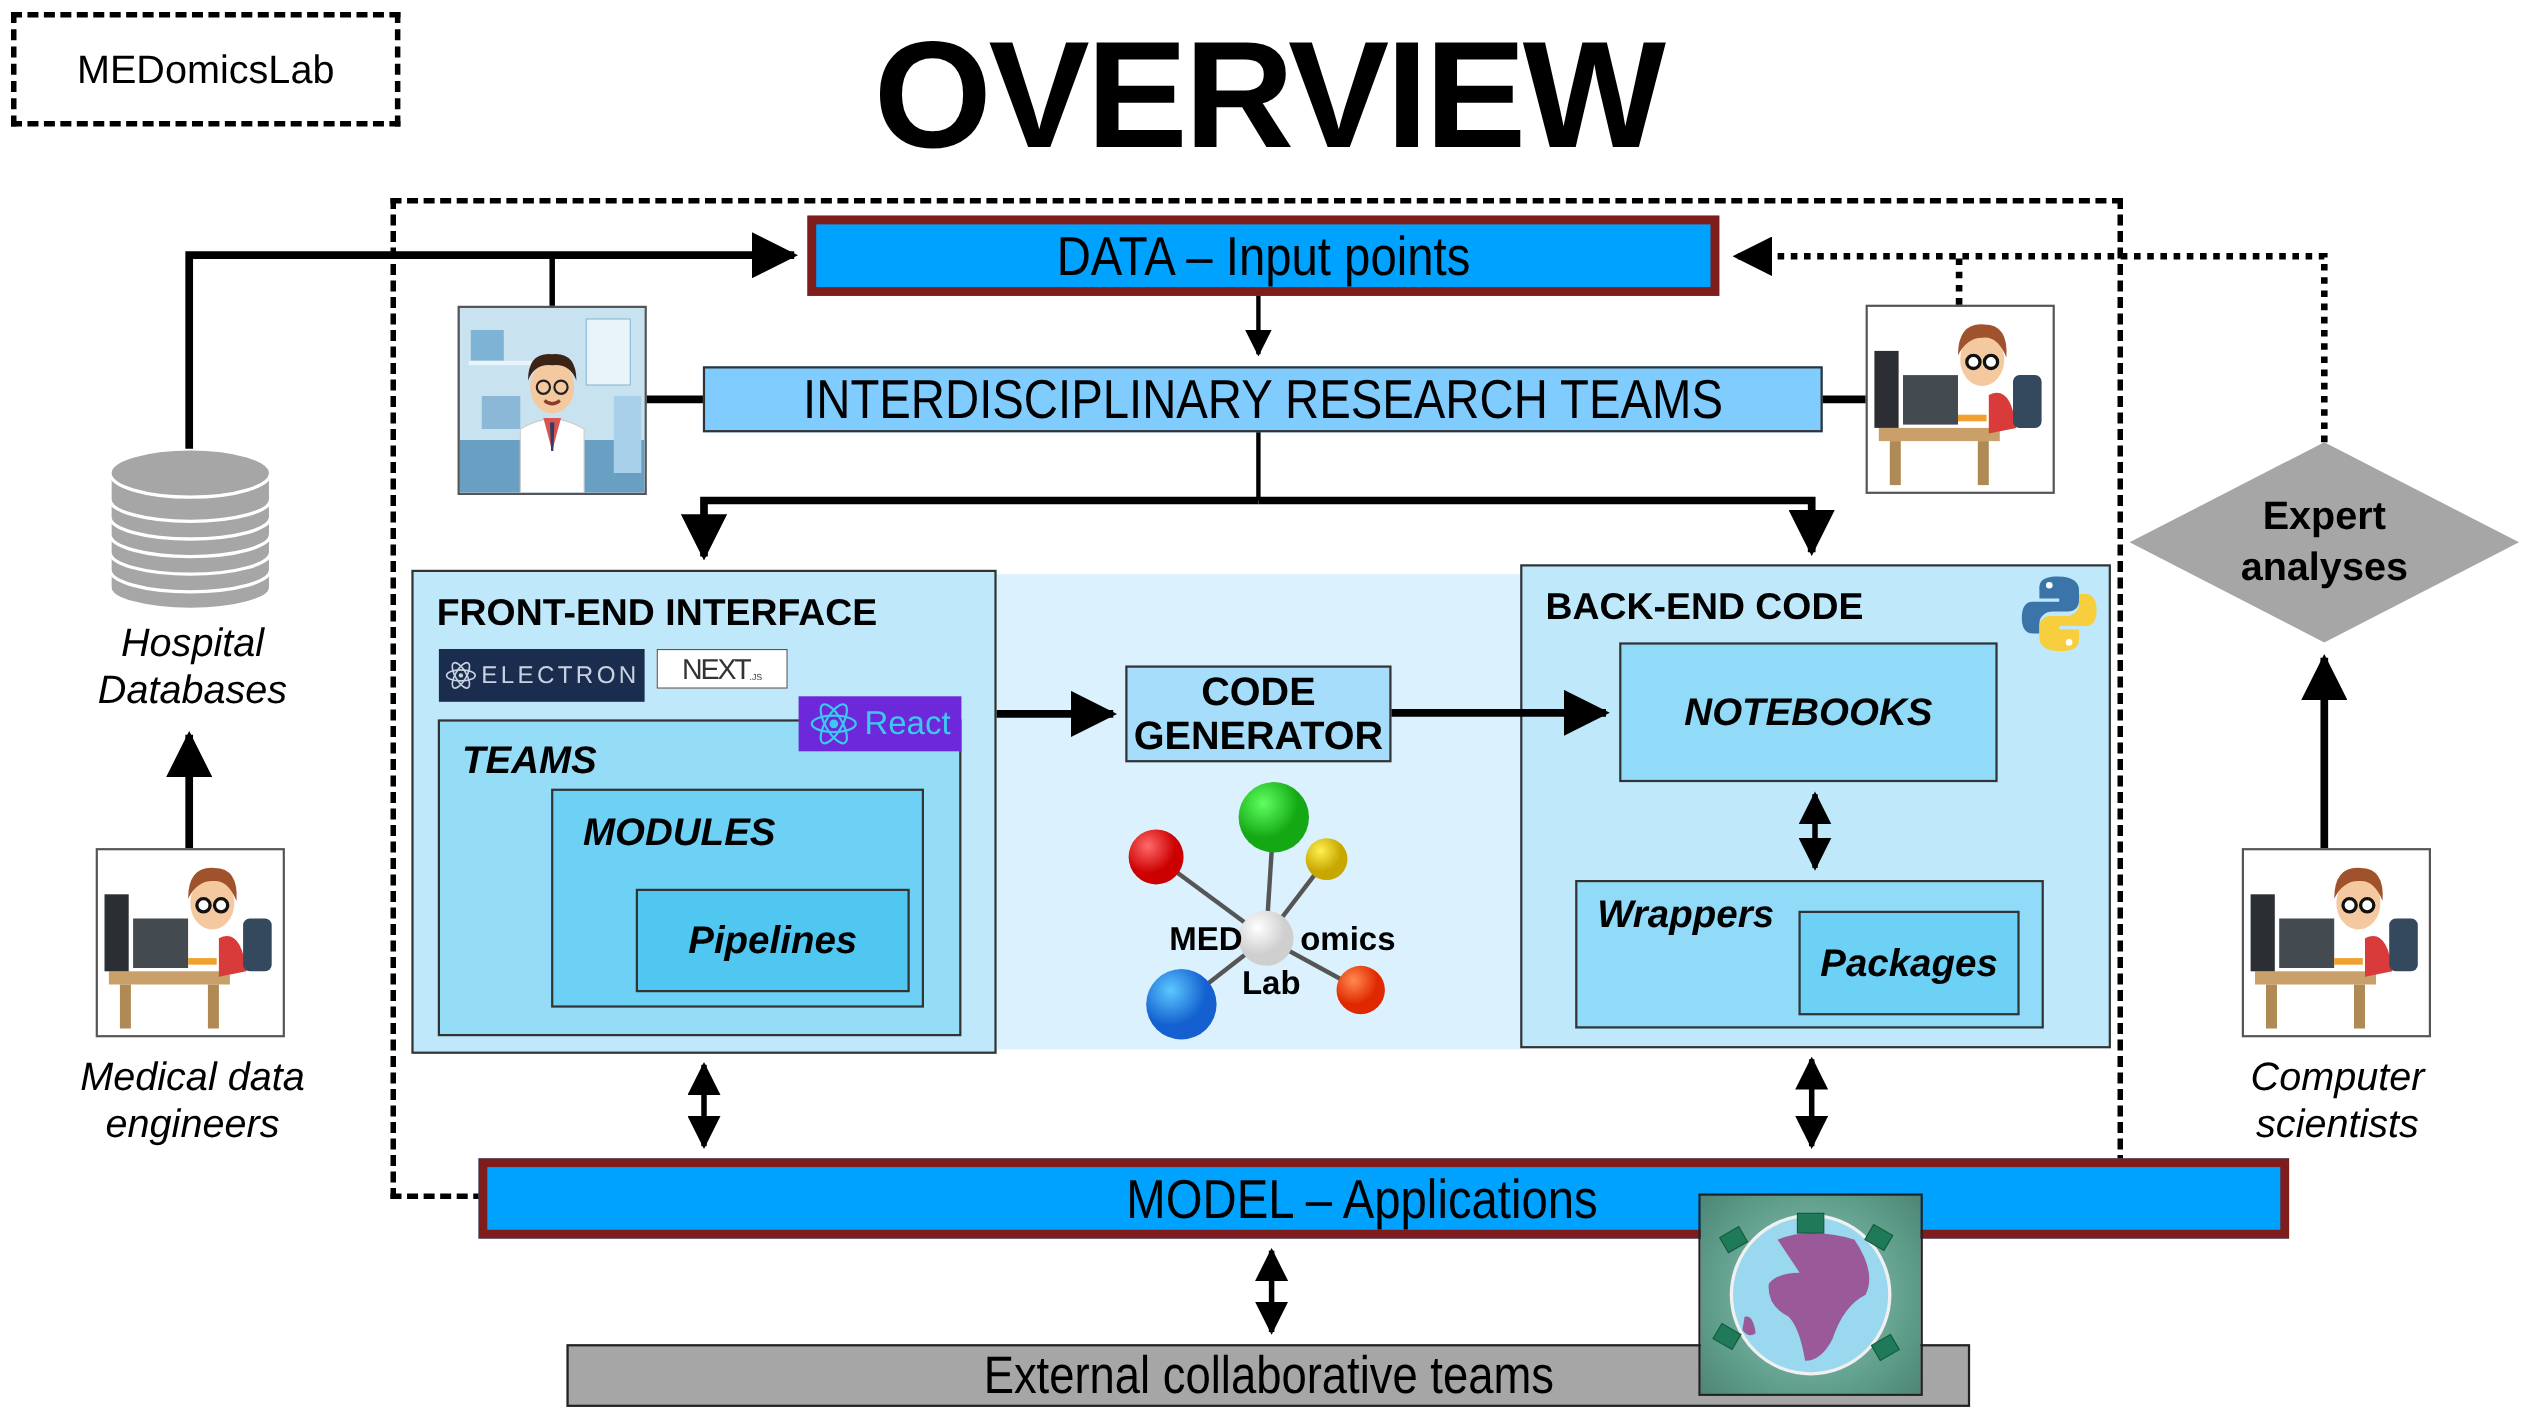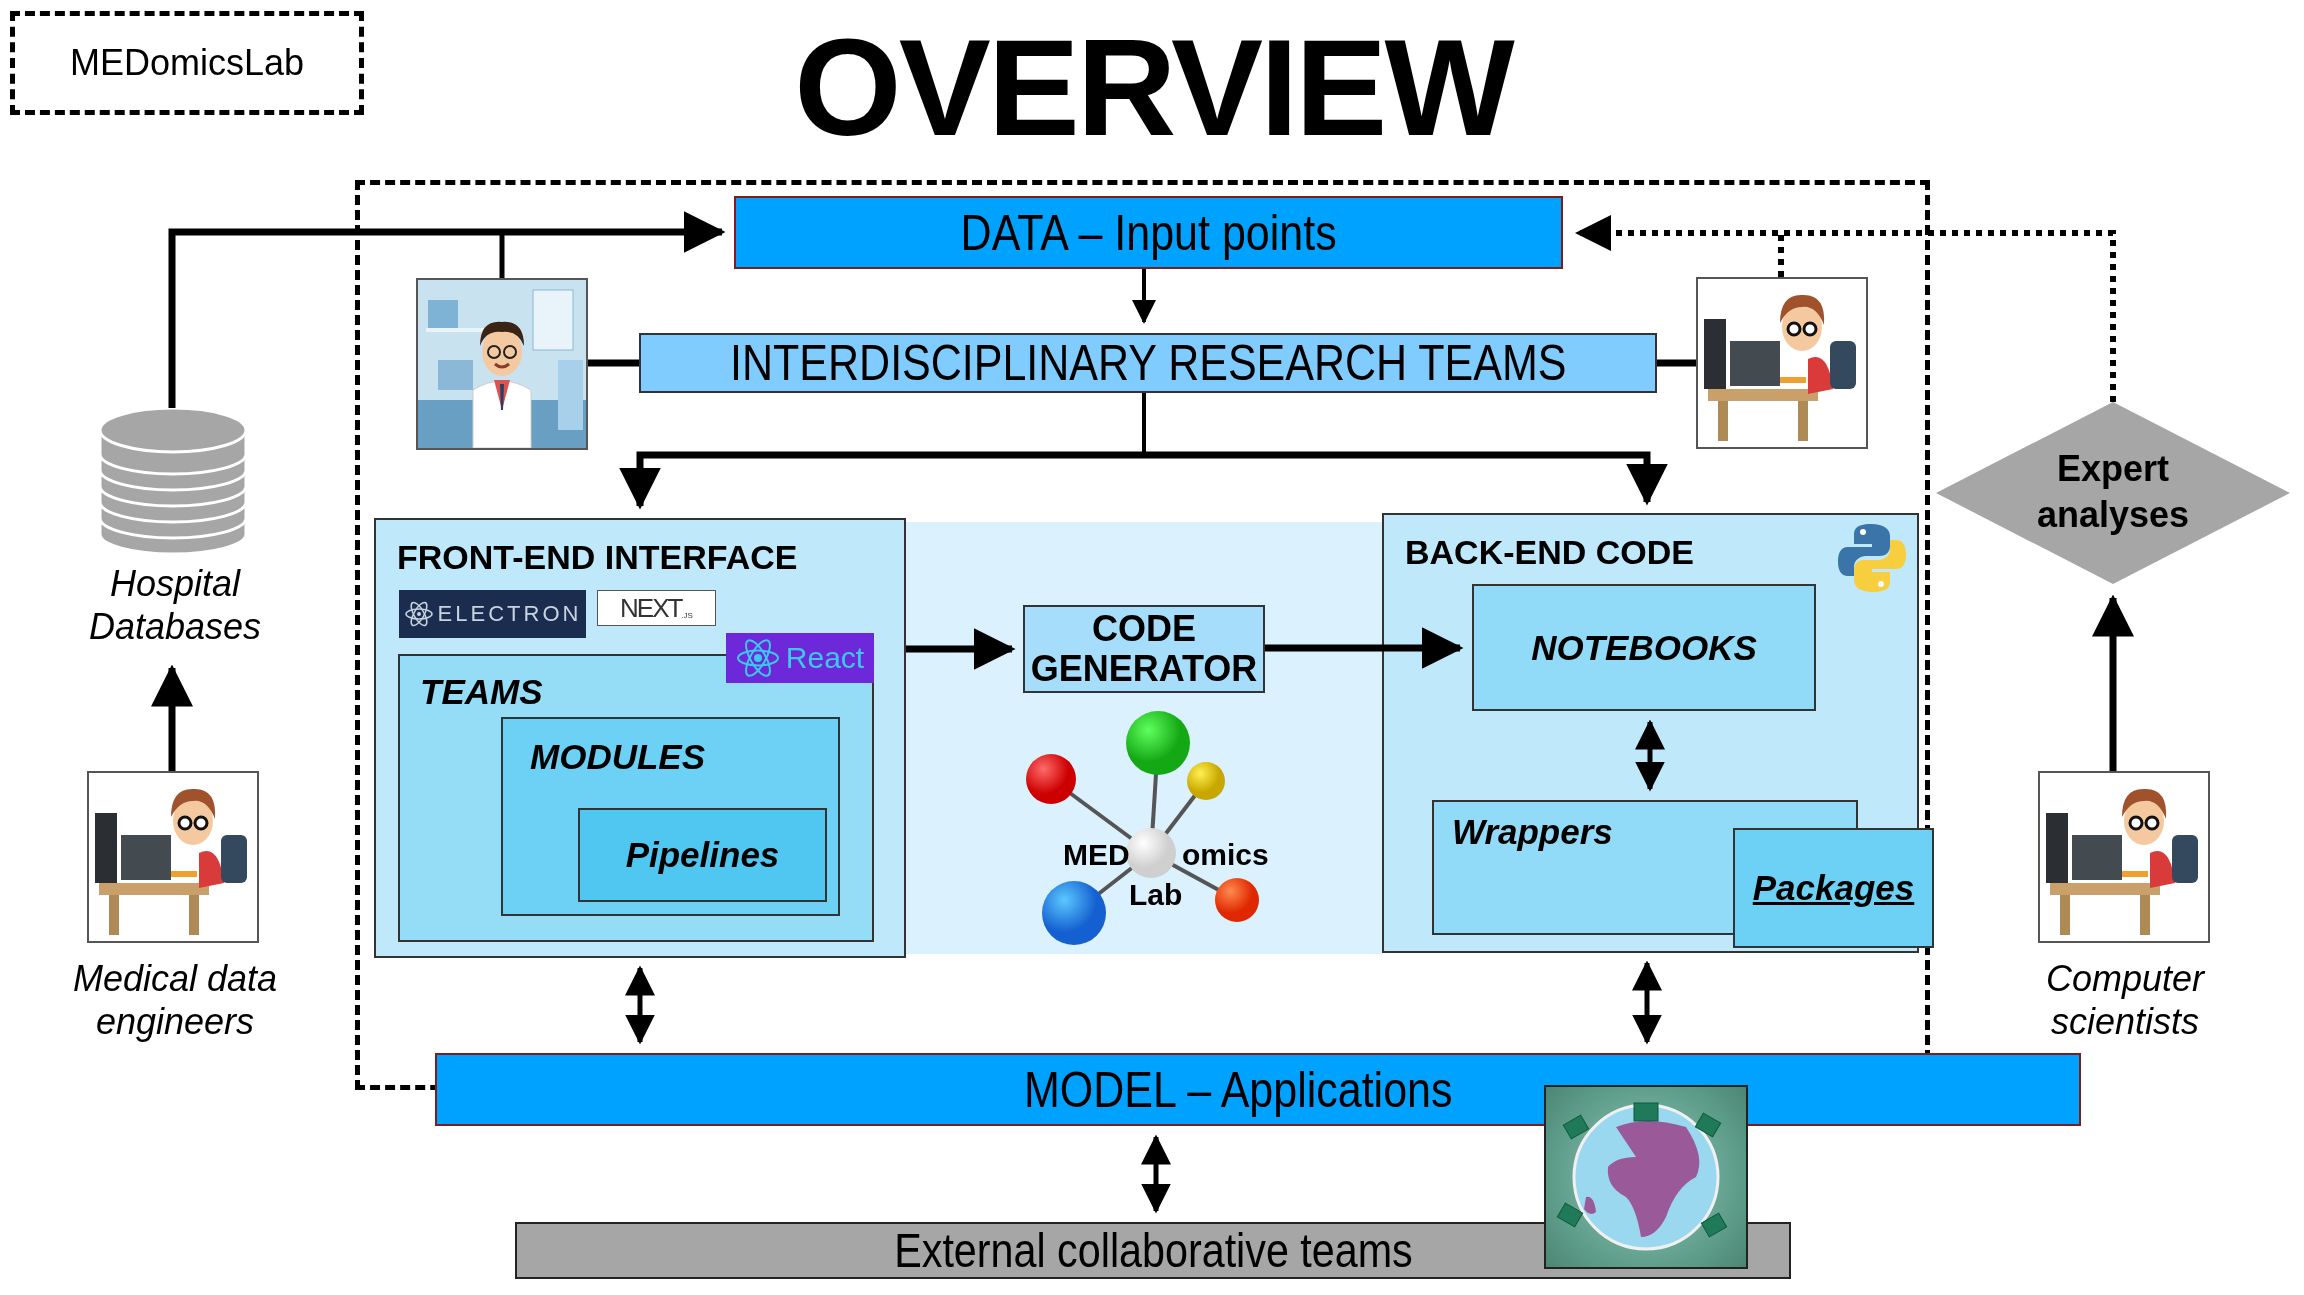--- a/index.html
+++ b/index.html
@@ -9,21 +9,21 @@
   .center { display: flex; align-items: center; justify-content: center; text-align: center; }
   svg.lines { position: absolute; left: 0; top: 0; width: 2304px; height: 1295px; pointer-events: none; z-index: 5; }
 
   .tag-box { left: 10px; top: 11px; width: 354px; height: 104px; border: 5px dashed #000;
              font-size: 36px; }
   .title { left: 780px; top: 22px; width: 746px; height: 130px; font-size: 138px; font-weight: bold;
            letter-spacing: -3px; line-height: 1; transform: scaleX(1.0); }
 
   .main-dash { left: 355px; top: 180px; width: 1575px; height: 910px; border: 5px dashed #000; z-index: 1; }
 
-  .blue-bar { background: #00a2ff; border: 2px solid #7f1d1d; font-size: 50px; z-index: 3; }
+  .blue-bar { background: #00a2ff; border: 8px solid #7f1d1d; font-size: 50px; z-index: 3; }
   .bar-text { display: inline-block; transform: scaleX(0.86); white-space: nowrap; }
   .data-box { left: 734px; top: 196px; width: 829px; height: 73px; }
   .irt-box { left: 639px; top: 333px; width: 1018px; height: 60px; background: #80ccff; border: 2px solid #333;
              font-size: 50px; z-index: 3; }
 
   .pic { background: #fff; border: 2px solid #555; z-index: 3; overflow: hidden; }
 
   .fe-box { left: 374px; top: 518px; width: 532px; height: 440px; background: #c0e8fb; border: 2px solid #333; z-index: 2; }
   .mid-panel { left: 906px; top: 522px; width: 476px; height: 432px; background: #dbf1fd; z-index: 1; }
   .be-box { left: 1382px; top: 513px; width: 537px; height: 440px; background: #c0e8fb; border: 2px solid #333; z-index: 2; }
@@ -38,21 +38,21 @@
   .logo-tile { z-index: 4; height: 48px; top: 590px; }
   .electron { left: 399px; width: 187px; background: #1b2d4f; color: #c8d2e0; font-size: 22px; letter-spacing: 3px; }
   .next { left: 597px; width: 119px; background: #fff; border: 1px solid #555; color: #333; font-size: 26px; height: 36px; }
   .react { left: 726px; width: 148px; background: #6d28d9; color: #3dc8f2; font-size: 30px; margin-top: 44px; }
 
   .codegen { left: 1023px; top: 605px; width: 242px; height: 88px; background: #a5ddfb; border: 2px solid #333;
              font-weight: bold; font-size: 36px; line-height: 40px; z-index: 4; }
 
   .notebooks { left: 1472px; top: 584px; width: 344px; height: 127px; background: #92dbf8; border: 2px solid #333; z-index: 3; }
   .wrappers { left: 1432px; top: 800px; width: 426px; height: 135px; background: #92dbf8; border: 2px solid #333; z-index: 3; }
-  .packages { left: 1733px; top: 828px; width: 201px; height: 120px; background: #6dd1f5; border: 2px solid #333; z-index: 3; text-decoration: underline; }
+  .packages { left: 1635px; top: 828px; width: 201px; height: 95px; background: #6dd1f5; border: 2px solid #333; z-index: 3; }
 
   .model-box { left: 435px; top: 1053px; width: 1646px; height: 73px; }
   .ext-box { left: 515px; top: 1222px; width: 1276px; height: 57px; background: #a6a6a6; border: 2px solid #222; font-size: 48px; z-index: 3; }
   .globe { left: 1544px; top: 1085px; width: 204px; height: 184px; background: radial-gradient(circle at 50% 50%, #8fc7b7 0%, #5e9c8a 70%, #4d8574 100%);
            border: 2px solid #222; z-index: 6; }
 
   .side-label { font-style: italic; font-size: 36px; line-height: 43px; text-align: center; z-index: 3; }
   .diamond-text { font-weight: bold; font-size: 36px; line-height: 46px; text-align: center; z-index: 6; }
   .med-text { font-weight: bold; font-size: 30px; z-index: 6; }
 </style>

